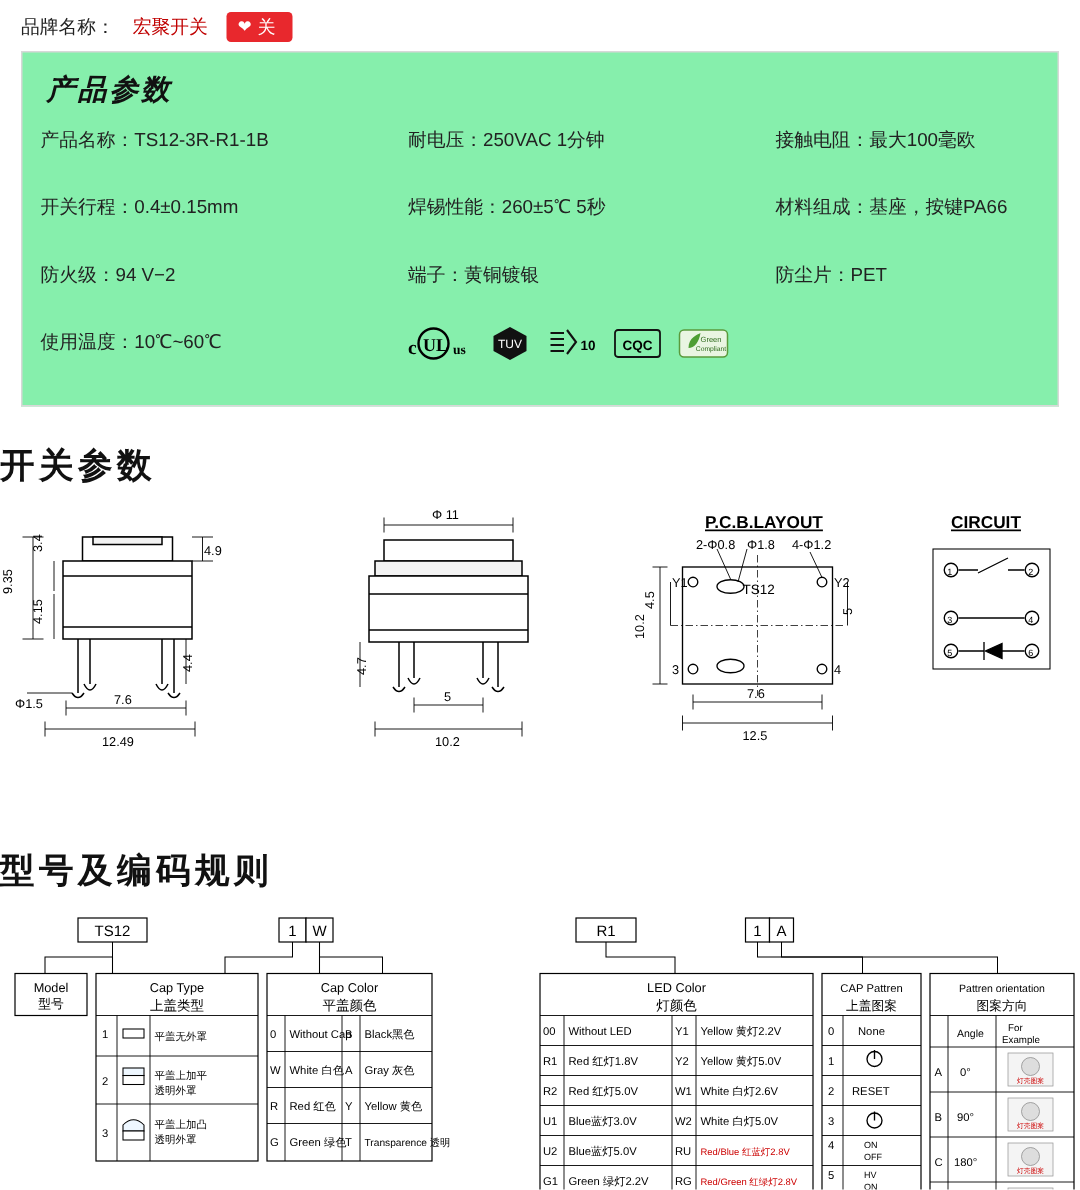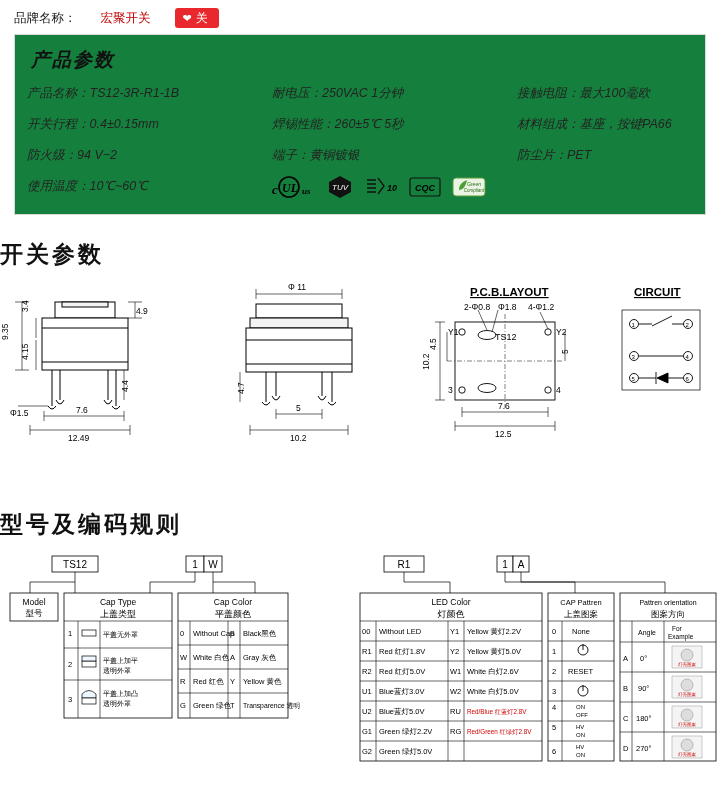--- a/index.html
+++ b/index.html
@@ -8,51 +8,50 @@
     width:720px; height:793px;
     font-family:"Liberation Sans", sans-serif;
     background:#ffffff;
     color:#1a1a1a;
     font-size:12px;
     position:relative;
     overflow:hidden;
   }
   
   .brand-bar {
-    display:flex; align-items:center; gap:24px;
+    display:flex; align-items:center; gap:12px;
     padding:8px 14px 6px 14px;
   }
   .brand-label { font-size:12.5px; color:#222; }
   .brand-name { font-size:12.5px; color:#c00000;text-align:center; }
   .follow-btn {
     background:#e8282d; color:#fff; border-radius:3px;
     font-size:12px; padding:3px 11px 3px 8px;
     display:inline-flex; align-items:center; gap:4px;
     line-height:1.2;
   }
   .heart { font-size:11px; color:#fff; }
 
   
   .param-panel {
     margin:0 14px;
     border:1px solid #d8d8d8;
-    background:#15803d;
-    padding:10px 12px 14px 12px;
+    background:#86efac;
+    padding:10px 12px 28px 12px;
   }
   .param-title {
     font-style:italic; font-weight:bold;
     font-size:19px; color:#111;
     letter-spacing:2px;
     margin:2px 0 12px 4px;
   }
   .param-grid {
     display:grid;
     grid-template-columns: 245px 245px auto;
-    row-gap:14px;
-    font-style:italic;
+    row-gap:28px;
   }
   .param-cell { font-size:12.5px; color:#222; white-space:nowrap; }
 
   .cert-row { display:flex; align-items:center; gap:11px; margin-top:-4px; }
   .cert { height:26px; display:flex; align-items:center; }
   .cert svg { display:block; }
 
   
   .section-heading {
     text-align:left; font-weight:bold;

